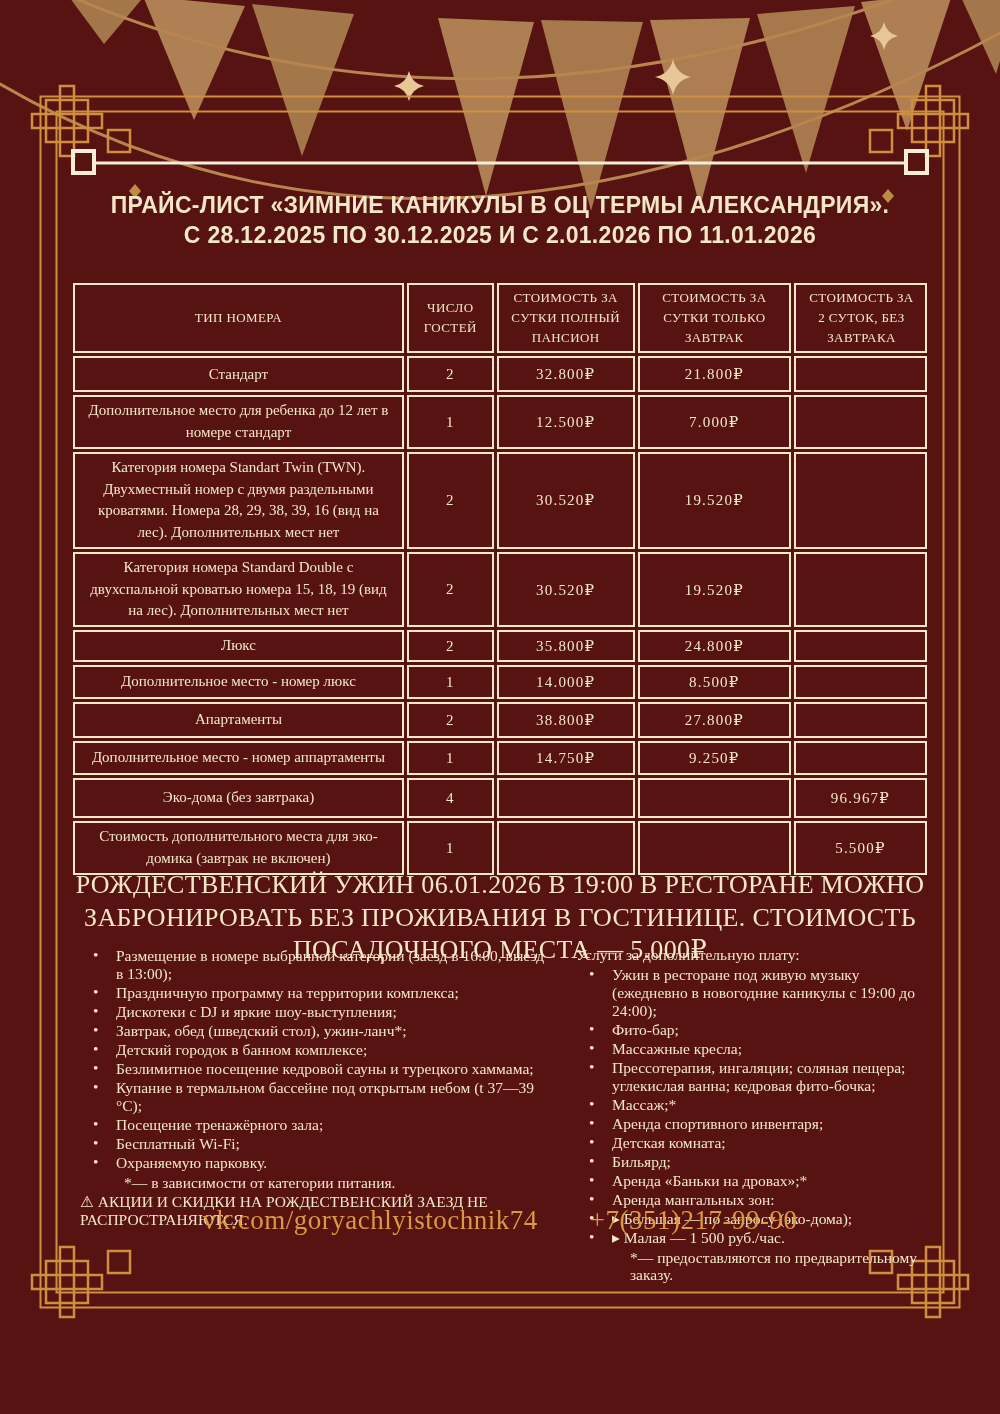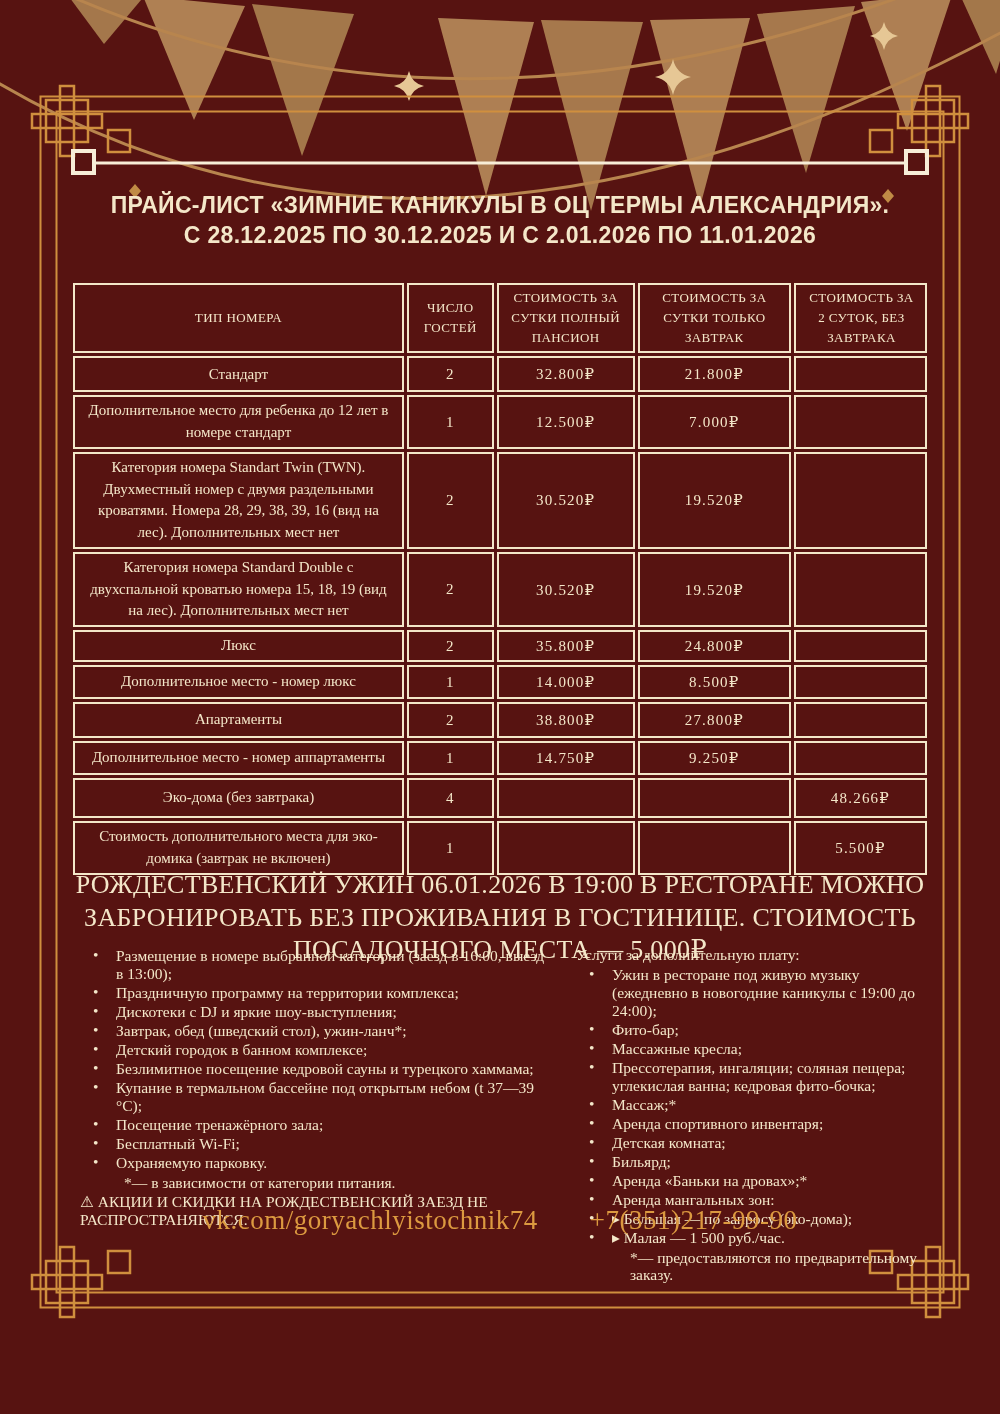--- a/index.html
+++ b/index.html
@@ -202,21 +202,21 @@
           <td class="num" style="height: 34px;">1</td>
           <td class="price-val" style="height: 34px;">14.750₽</td>
           <td class="price-val" style="height: 34px;">9.250₽</td>
           <td class="price-val" style="height: 34px;"></td>
         </tr>
         <tr>
           <td class="room" style="height: 40px;">Эко-дома (без завтрака)</td>
           <td class="num" style="height: 40px;">4</td>
           <td class="price-val" style="height: 40px;"></td>
           <td class="price-val" style="height: 40px;"></td>
-          <td class="price-val" style="height: 40px;">48.266₽</td>
+          <td class="price-val" style="height: 40px;">96.967₽</td>
         </tr>
         <tr>
           <td class="room" style="height: 54px;">Стоимость дополнительного места для эко-домика (завтрак не включен)</td>
           <td class="num" style="height: 54px;">1</td>
           <td class="price-val" style="height: 54px;"></td>
           <td class="price-val" style="height: 54px;"></td>
           <td class="price-val" style="height: 54px;">5.500₽</td>
         </tr>
       </tbody>
   </table>

